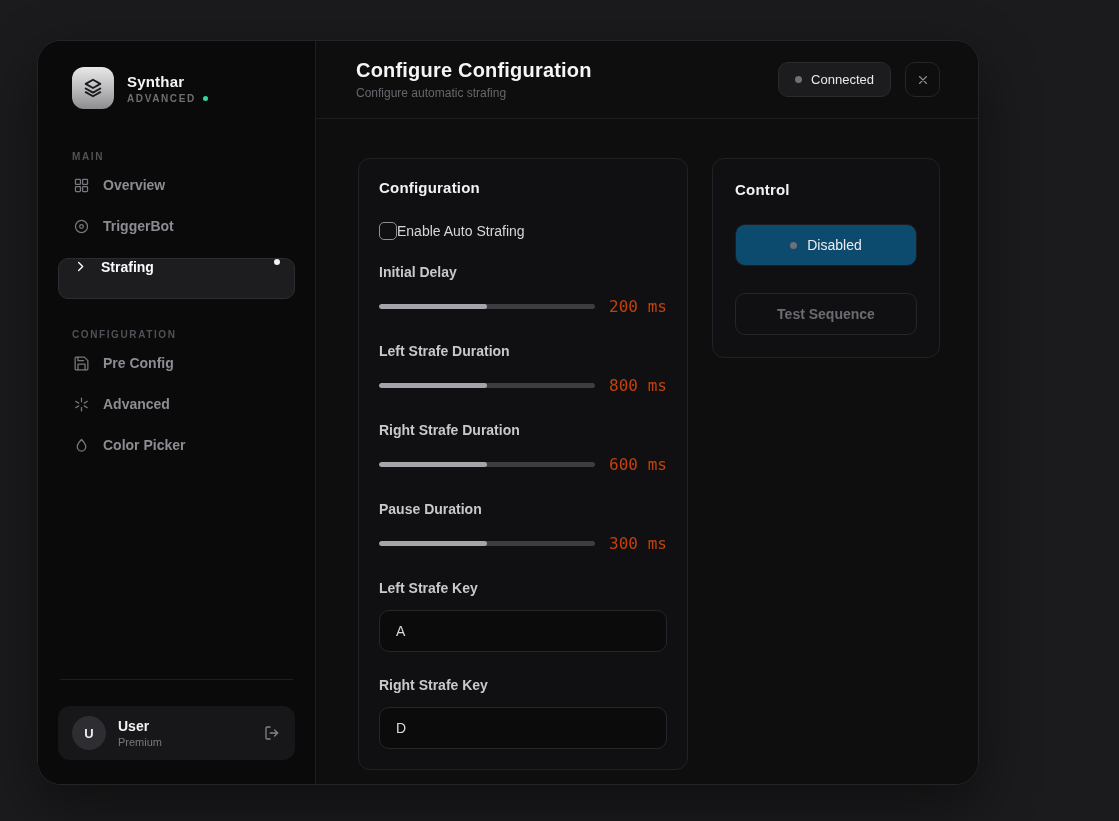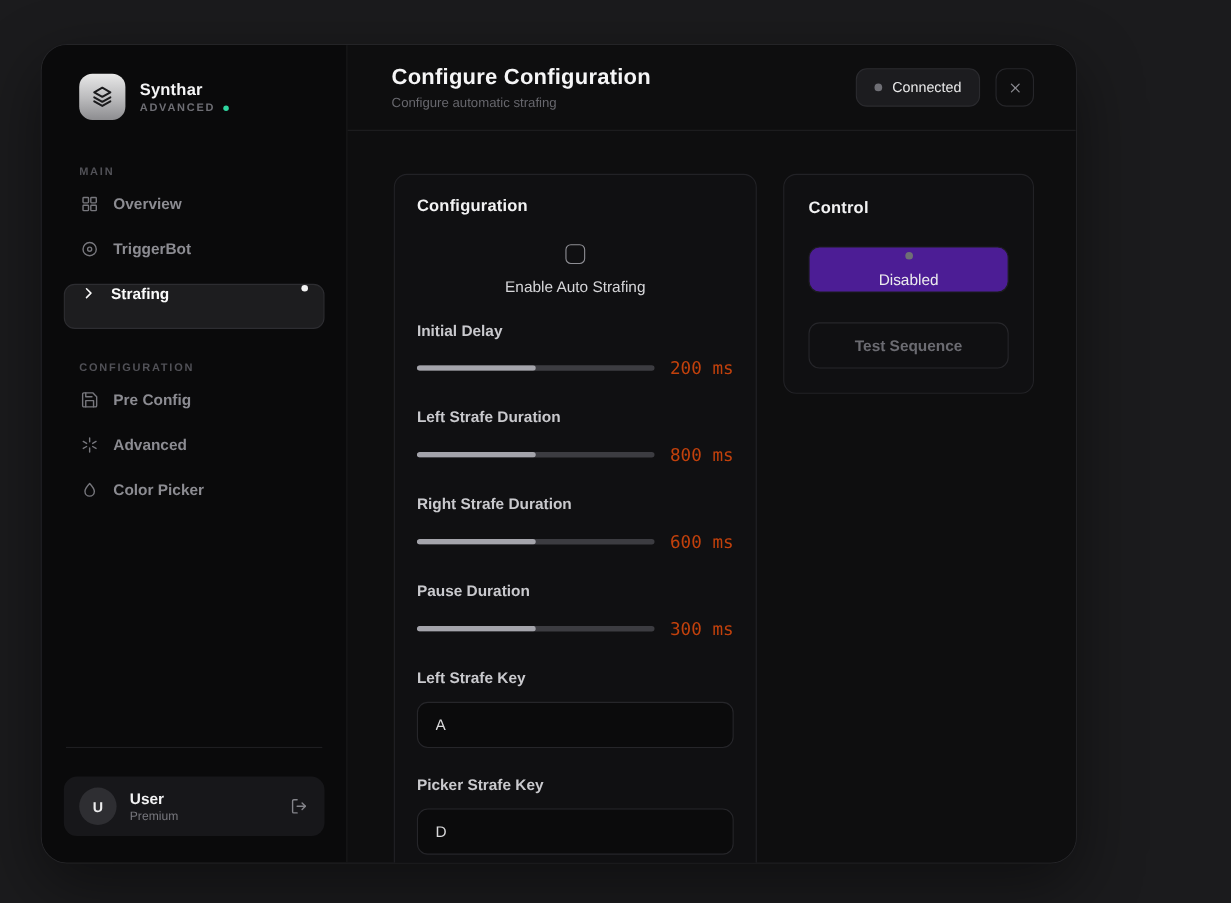--- a/index.html
+++ b/index.html
@@ -102,21 +102,21 @@
   .content { display: flex; gap: 24px; padding: 39px 38px 0 42px; align-items: flex-start; }
   .card {
     background: #101012;
     border: 1px solid #222226;
     border-radius: 12px;
     padding: 20px;
   }
   .card-config { width: 330px; flex: 0 0 330px; }
   .card-control { flex: 1; padding: 22px; }
   .card-title { font-size: 15px; font-weight: 700; color: #f2f2f3; letter-spacing: 0.2px; margin-bottom: 26px; }
-  .checkbox-row { display: flex; align-items: center; gap: 12px; margin-bottom: 24px; cursor: pointer; flex-direction: column; }
+  .checkbox-row { display: flex; align-items: center; margin-bottom: 24px; cursor: pointer; }
   .checkbox {
     width: 18px; height: 18px; border-radius: 5px;
     border: 1.5px solid #8e8e94; background: transparent;
   }
   .checkbox-label { font-size: 14px; font-weight: 500; color: #d6d6d9; }
   .field-label { font-size: 14px; font-weight: 600; color: #c9c9cd; margin-bottom: 17px; }
   .slider-group { margin-bottom: 27px; }
   .slider-row { display: flex; align-items: center; }
   .slider-track {
     flex: 1; height: 5px; border-radius: 3px; background: #3c3c41;
@@ -132,23 +132,23 @@
   .key-group.last { margin-bottom: 0; }
   .key-group .field-label { margin-bottom: 14px; }
   .key-input {
     width: 100%; height: 42px;
     background: #0b0b0c; border: 1px solid #26262a; border-radius: 10px;
     color: #d9d9db; font-size: 14px; font-family: "Liberation Sans", sans-serif;
     padding: 0 16px; outline: none;
   }
   .status-box {
     height: 42px; border-radius: 10px;
-    background: #4c1d95; border: 1px solid #1d1d20;
+    background: #0c4a6e; border: 1px solid #1d1d20;
     display: flex; align-items: center; justify-content: center; gap: 10px;
-    margin-bottom: 27px; cursor: pointer; flex-direction: column;
+    margin-bottom: 27px; cursor: pointer;
   }
   .status-box-text { font-size: 14px; font-weight: 500; color: #ececee; }
   .ghost-btn {
     width: 100%; height: 42px; border-radius: 10px;
     background: transparent; border: 1px solid #26262a;
     color: #6b6b71; font-size: 14px; font-weight: 600;
     font-family: "Liberation Sans", sans-serif; cursor: pointer;
   }
   svg { display: block; }
 </style>
@@ -333,21 +333,21 @@
             <div class="slider-value">300 ms</div>
           </div>
         </div>
 
         <div class="key-group">
           <div class="field-label">Left Strafe Key</div>
           <input class="key-input" type="text" value="A" style="">
         </div>
 
         <div class="key-group last">
-          <div class="field-label">Picker Strafe Key</div>
+          <div class="field-label">Right Strafe Key</div>
           <input class="key-input" type="text" value="D" style="">
         </div>
       </section>
 
       <section class="card card-control">
         <h2 class="card-title">Control</h2>
 
         <div class="status-box">
           <span class="dot-gray"></span>
           <span class="status-box-text">Disabled</span>

